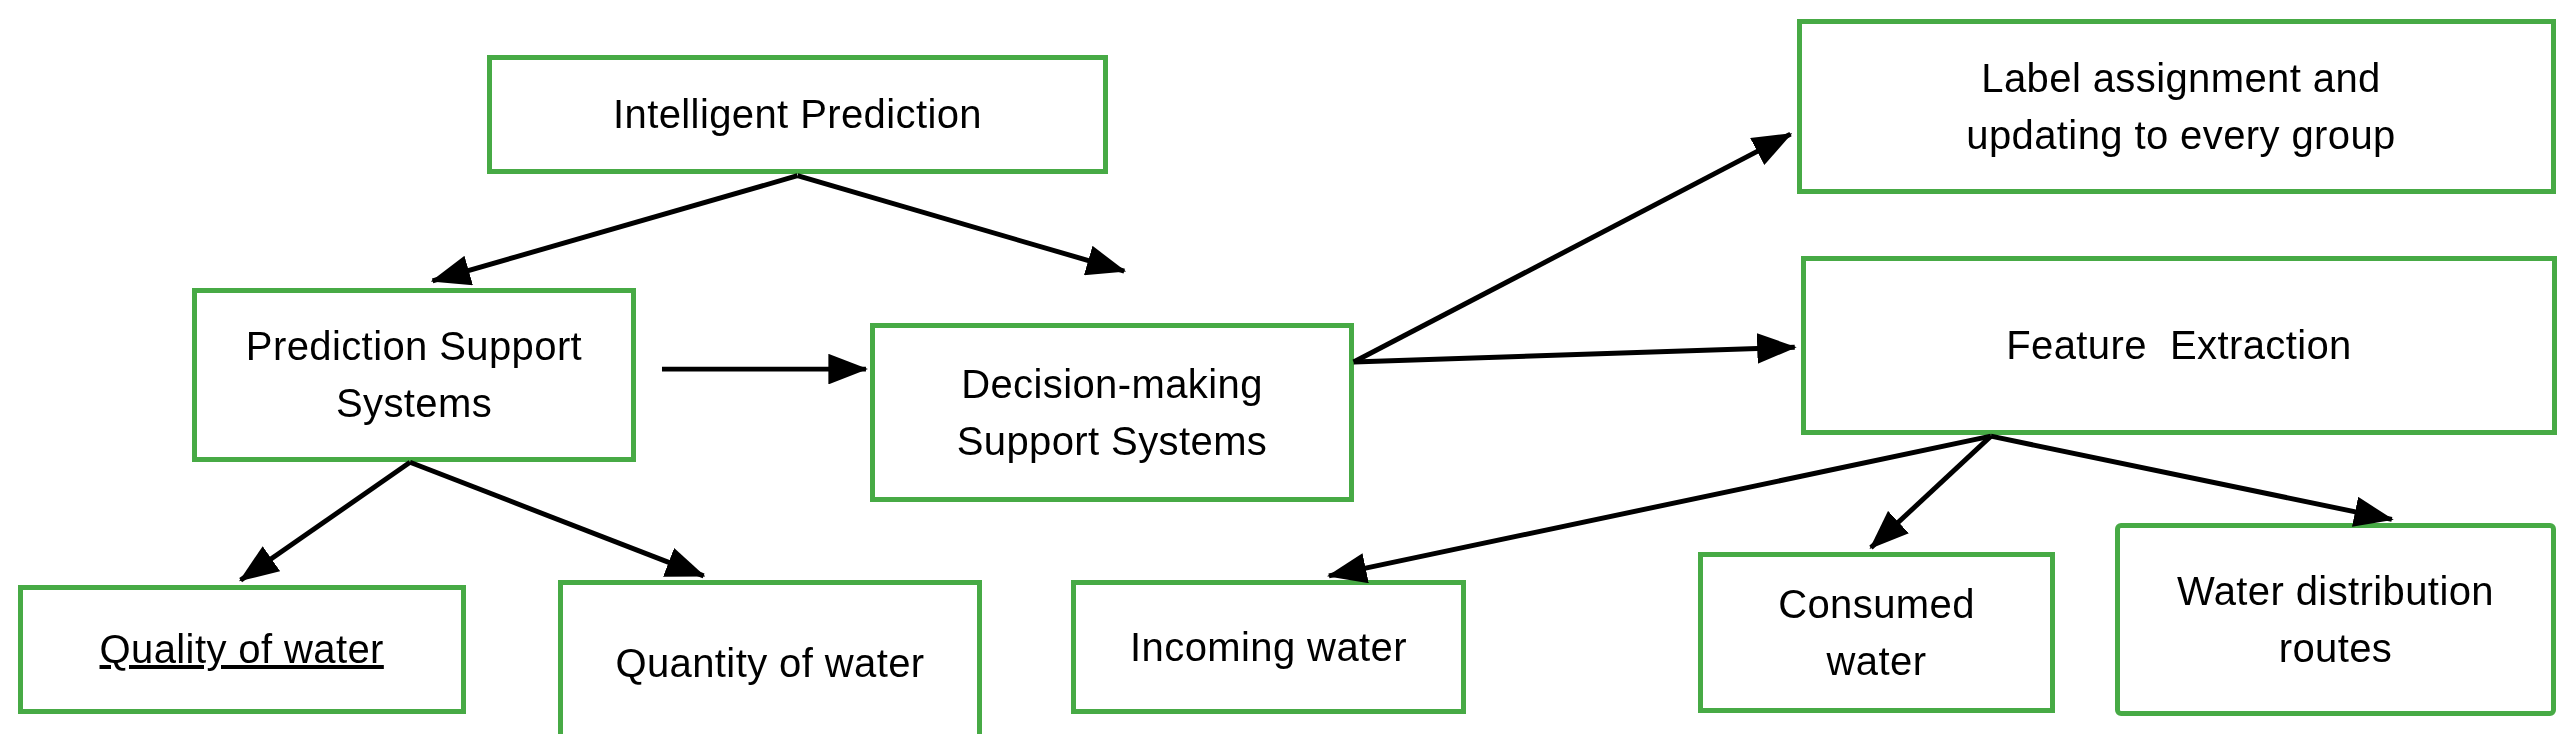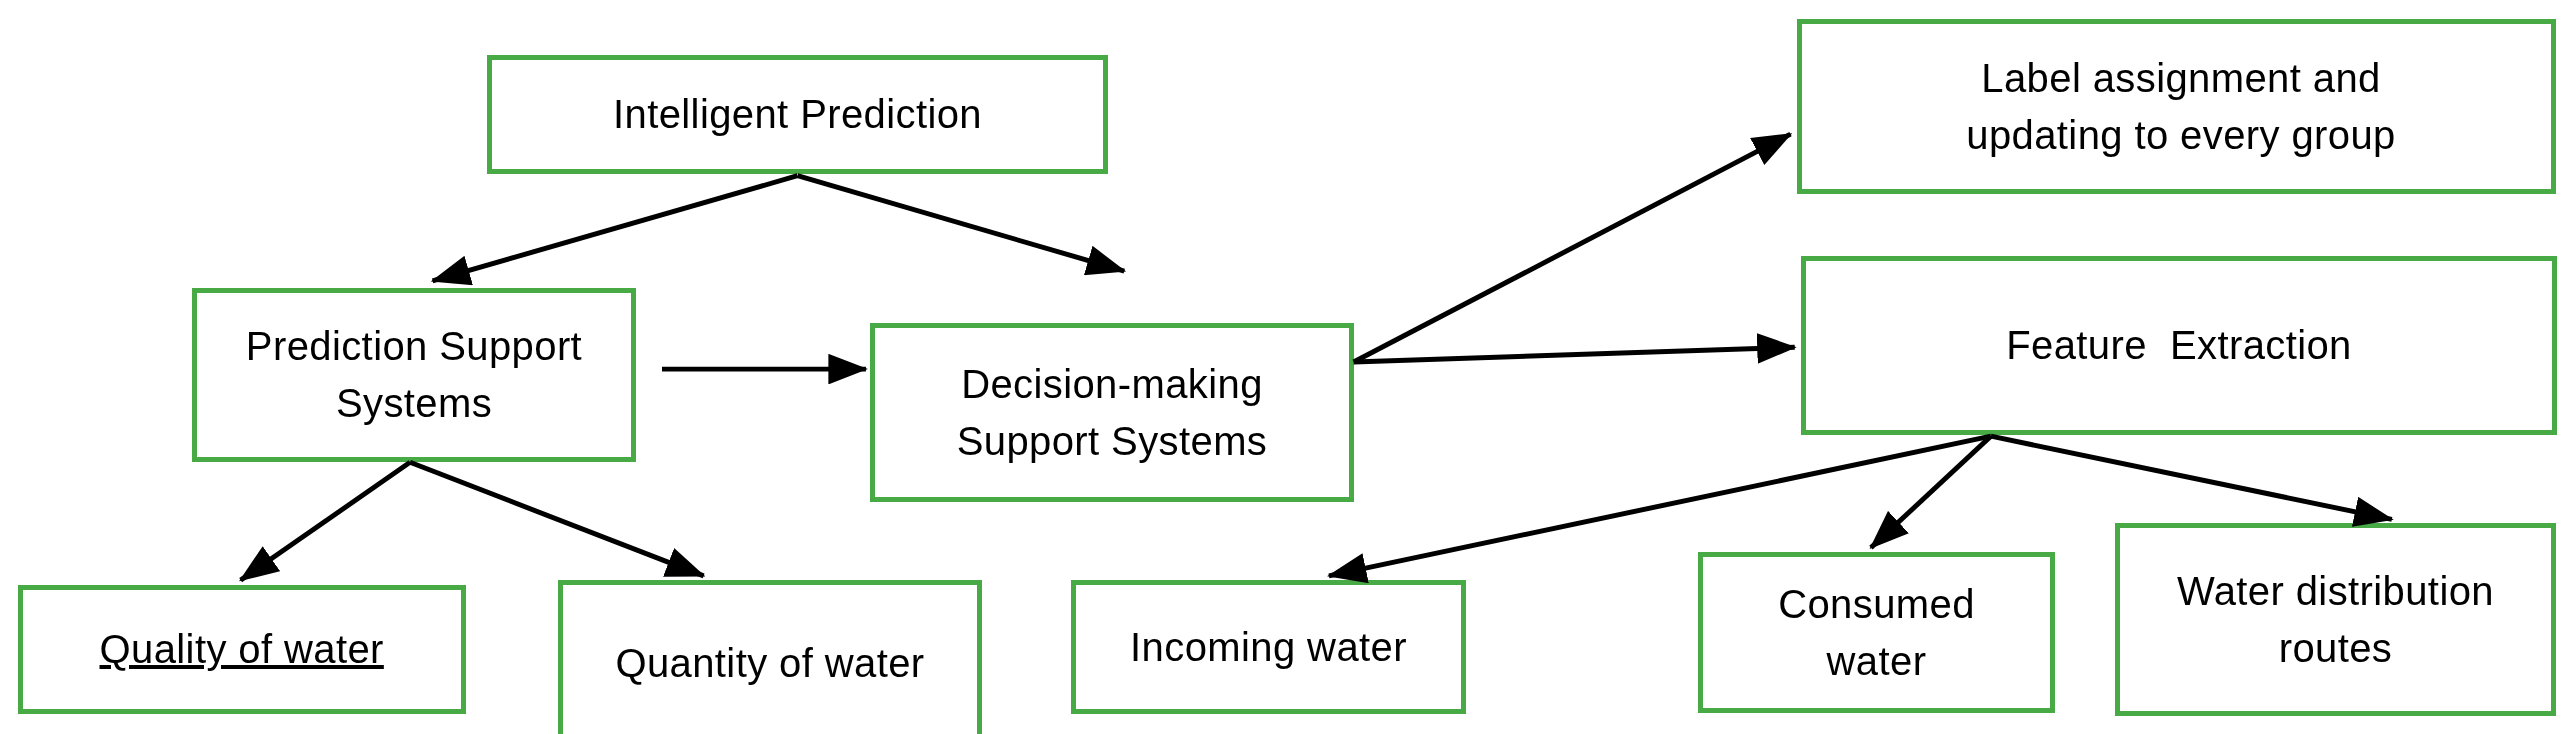--- a/index.html
+++ b/index.html
@@ -40,21 +40,21 @@
   
   #node-intelligent-algorithm      { left: 487px;  top: 55px;  width: 621px;  height: 119px; }
   #node-label-assignment           { left: 1797px; top: 19px;  width: 759px; height: 175px; padding-left: 9px; }
   #node-prediction-support         { left: 152px;  top: 288px; width: 444px;  height: 174px; margin-left: 40px; }
   #node-decision-making            { left: 870px; top: 275px; width: 484px;  height: 179px; margin-top: 48px; }
   #node-feature-extraction         { left: 1801px; top: 256px; width: 756px; height: 179px; }
   #node-quality-of-water           { left: 17.7px;   top: 585px; width: 448px;  height: 129px; text-decoration: underline; }
   #node-quantity-of-water          { left: 558px;  top: 580px; width: 424px;  height: 167px; }
   #node-incoming-water             { left: 1071px; top: 580px; width: 395px;  height: 134px; }
   #node-consumed-water             { left: 1698px; top: 552px; width: 357px;  height: 161px; }
-  #node-water-distribution-routes  { left: 2115px; top: 523px; width: 441px;  height: 193px; }
+  #node-water-distribution-routes  { left: 2115px; top: 523px; width: 441px;  height: 193px; border-radius: 6px; }
 
   svg.edges {
     position: absolute;
     inset: 0;
     pointer-events: none;
   }
   svg.edges line {
     stroke: #000000;
     stroke-width: 7;
   }

